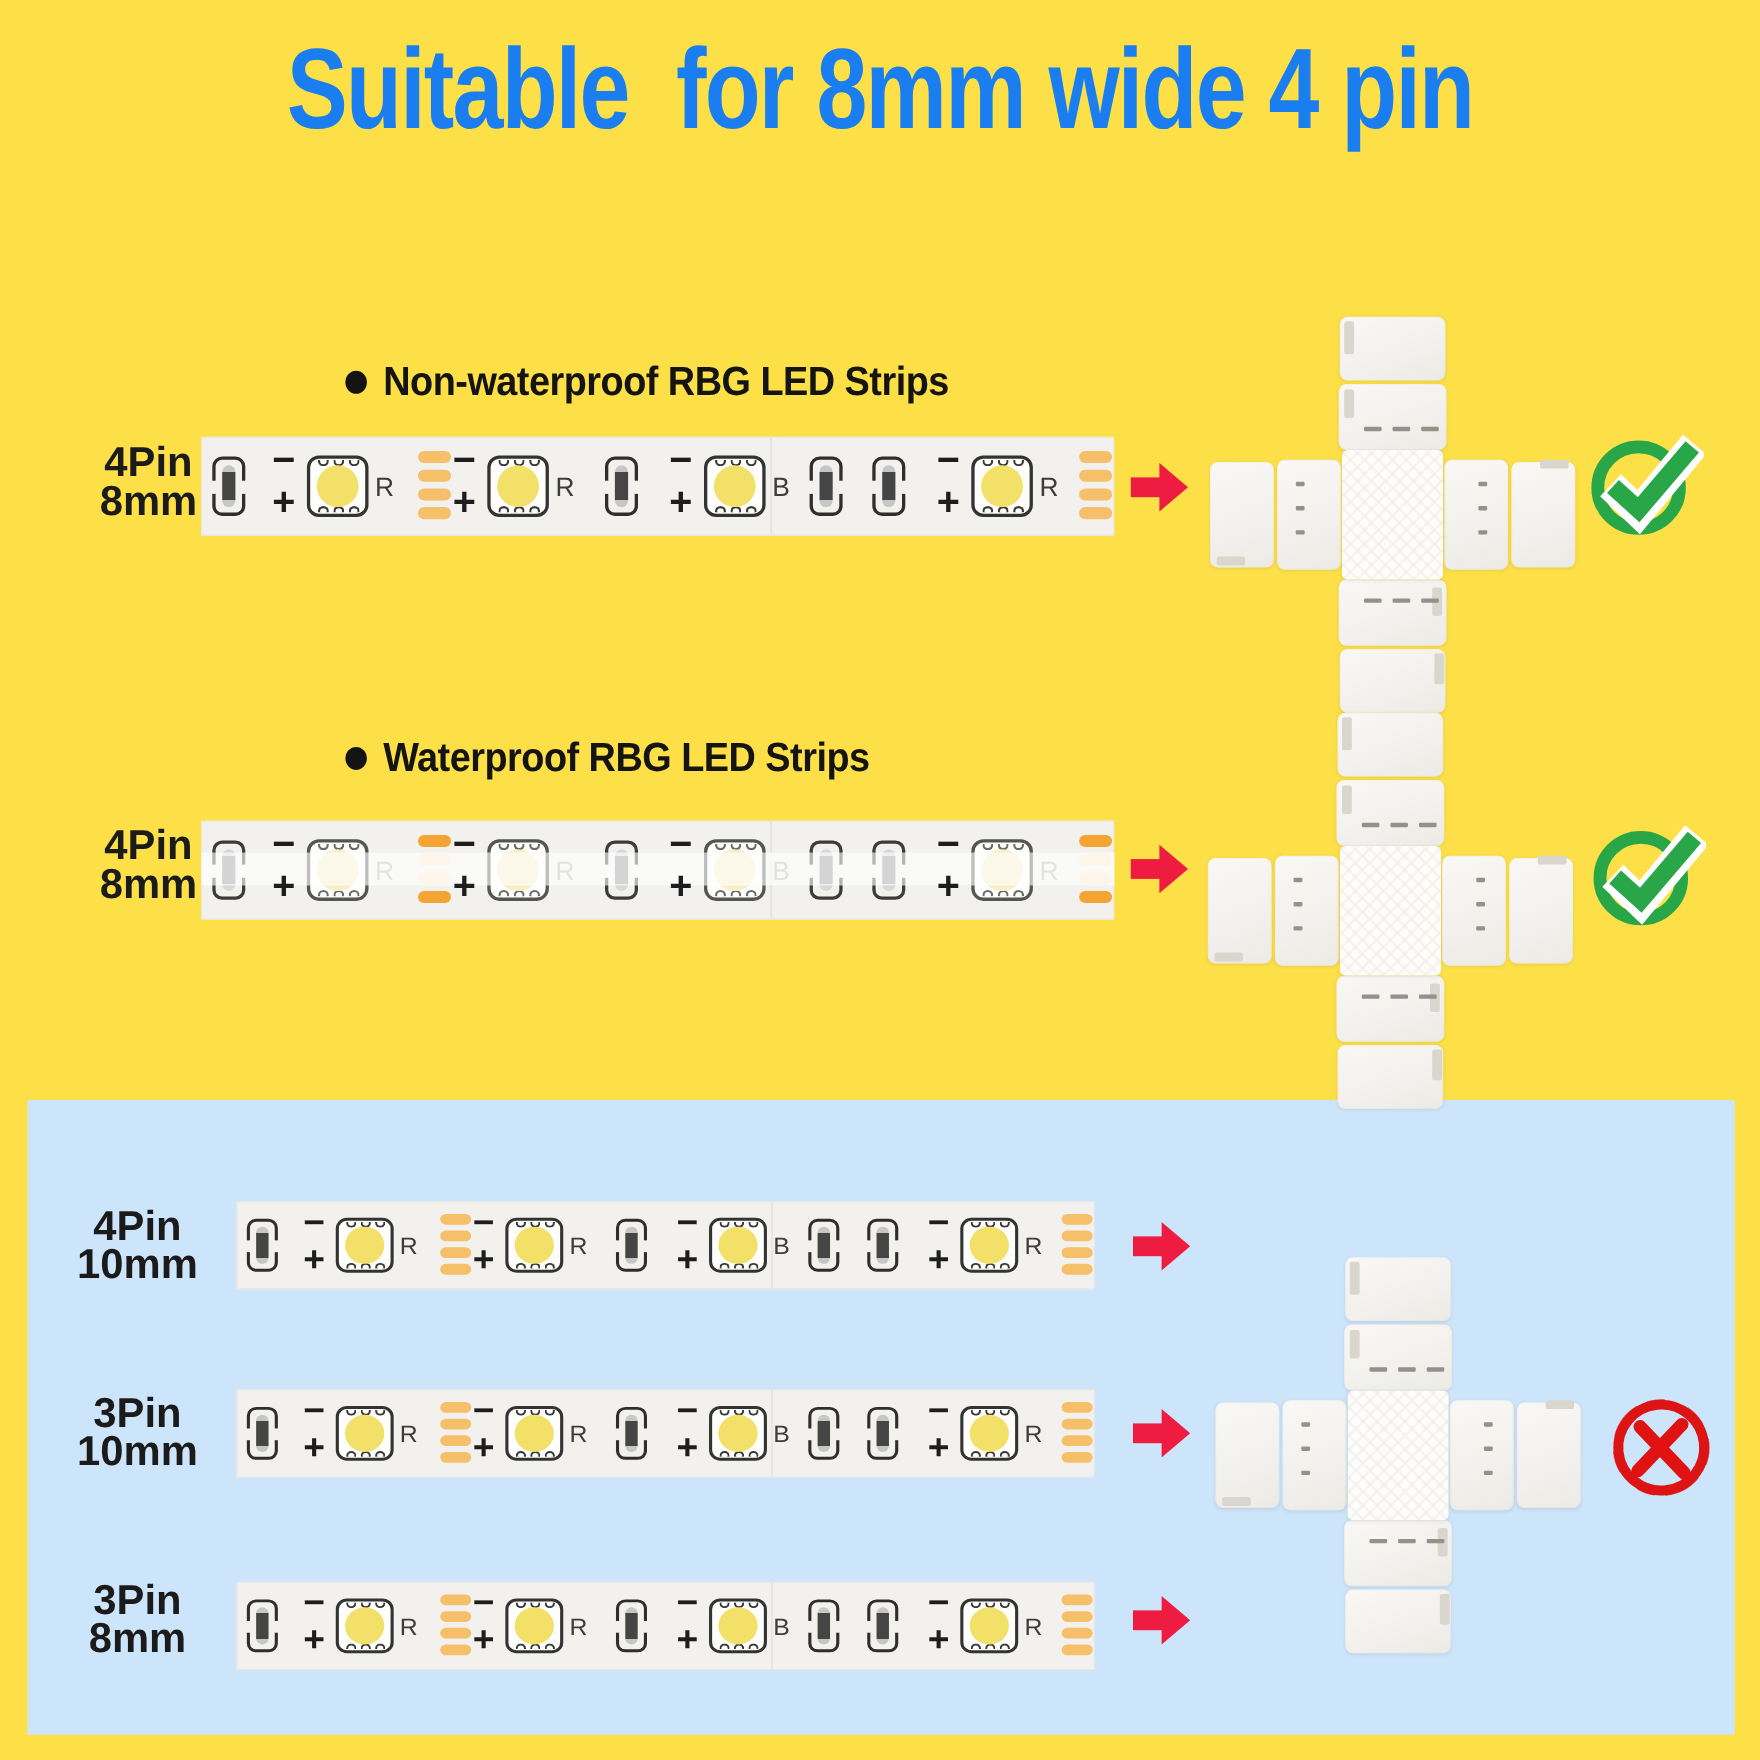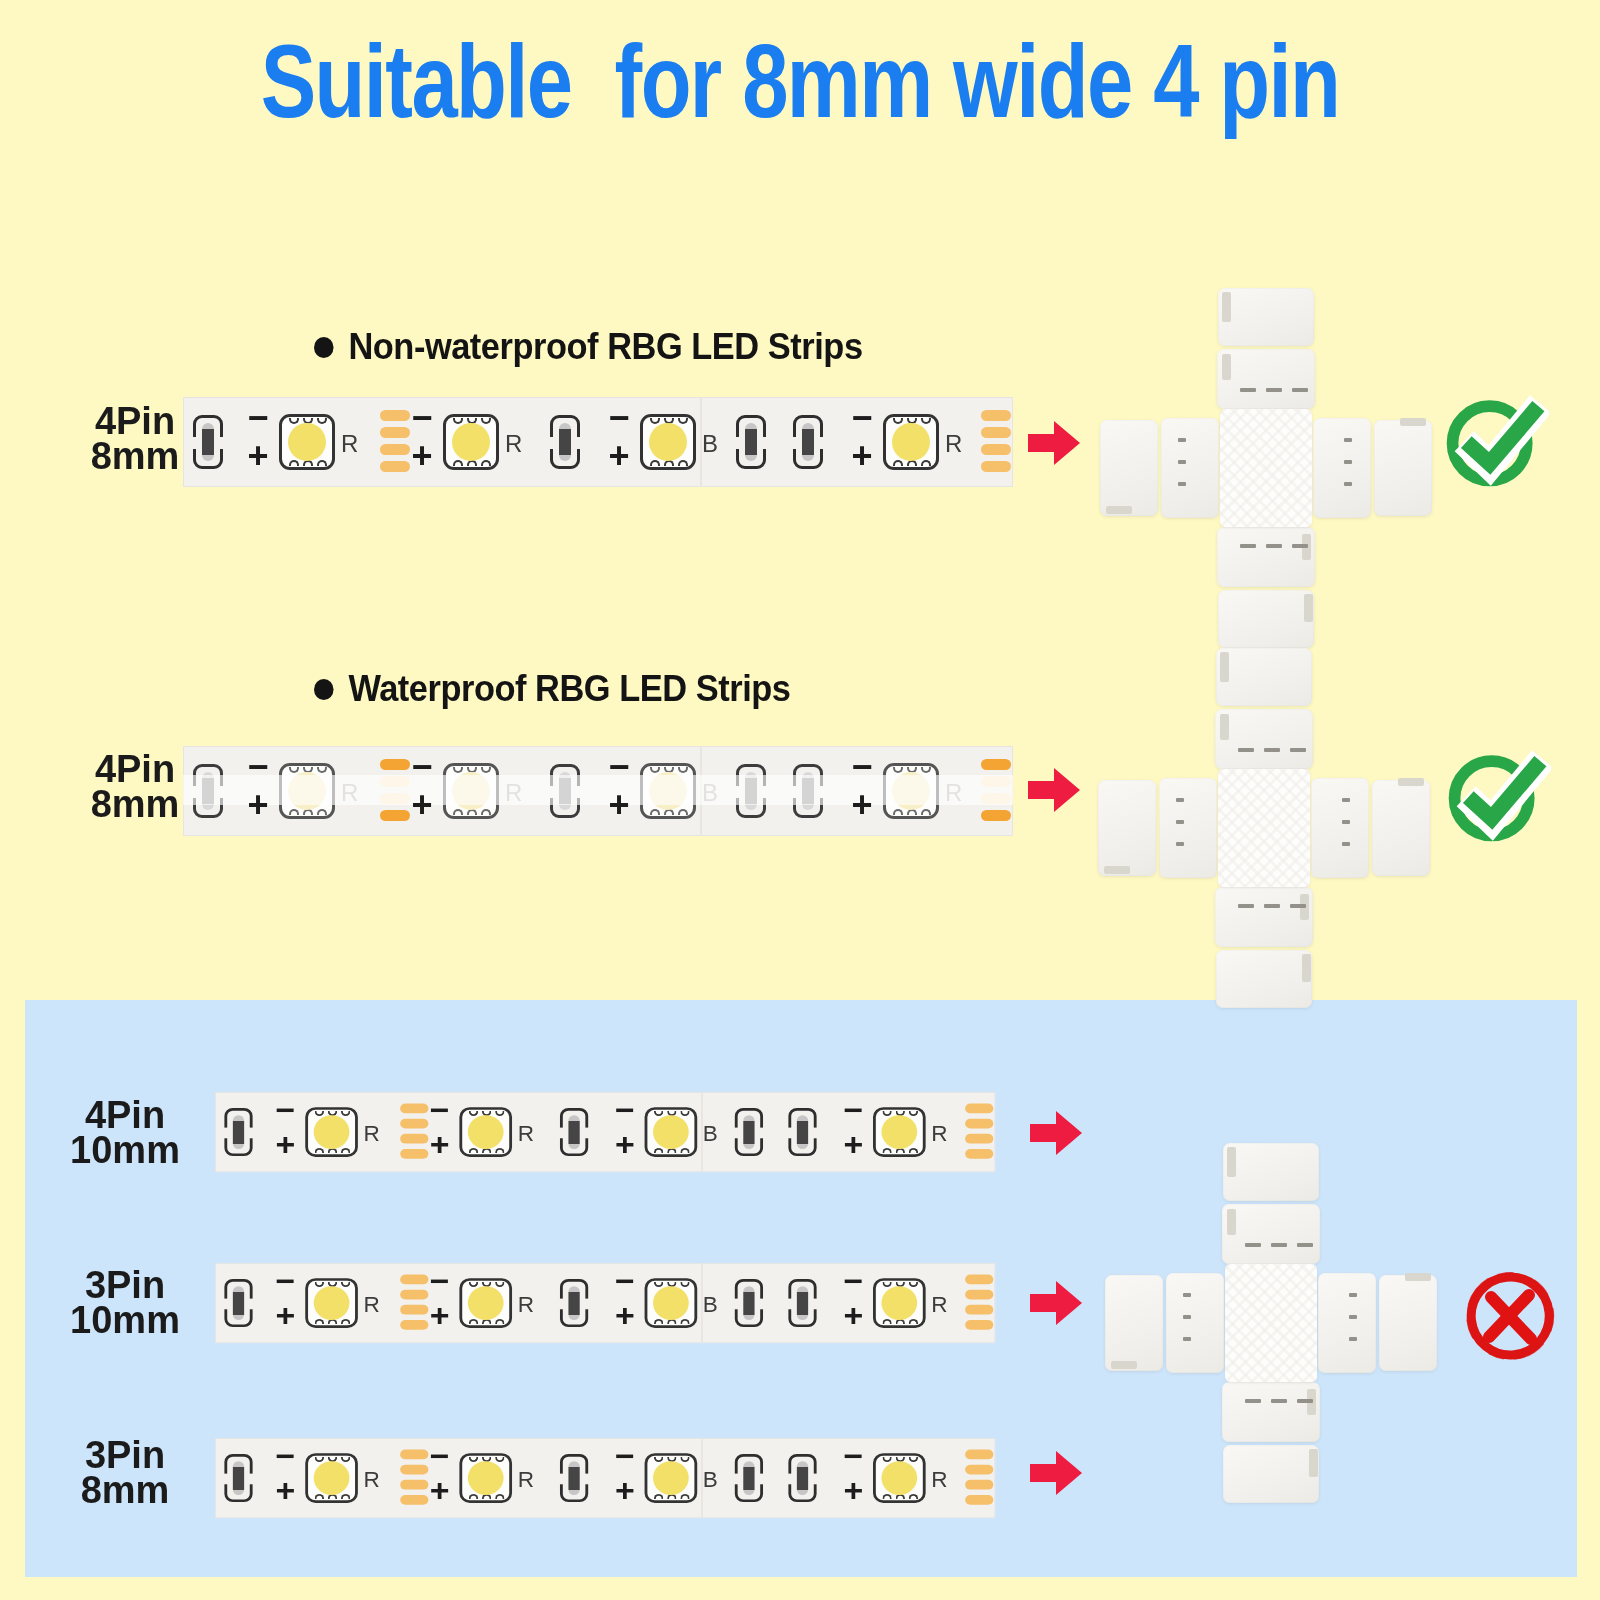--- a/index.html
+++ b/index.html
@@ -1,16 +1,16 @@
 <!DOCTYPE html>
 <html style="--title-blue: #1a7df0; --panel-blue: #cde5fb; --strip-bg: #f2f1ee; --pad-orange: #f6bf69; --pad-orange-dark: #f3a433; --pad-orange-pale: #fbe7c4; --led-yellow: #f3e069; --led-yellow-wp: #f8efc7; --arrow-red: #ee1c40; --check-green: #28a648; --cross-red: #dd1414; --ink: #151515;"><head>
 <meta charset="utf-8">
 <style>
   html,body{margin:0;padding:0;background:#fff;}
-  .page{position:relative;width:1600px;height:1600px;background:#fef9c3;overflow:hidden;
+  .page{position:relative;width:1600px;height:1600px;background:#fde047;overflow:hidden;
         font-family:"Liberation Sans",sans-serif;color:var(--ink,#151515);}
 
   
   .title{position:absolute;top:22px;left:0;width:1600px;margin:0;text-align:center;
          font-size:104px;font-weight:bold;letter-spacing:-2px;color:var(--title-blue,#1a7df0);
          transform:scaleX(0.80);transform-origin:center top;white-space:pre;}
 
   
   .sec-header{position:absolute;display:flex;align-items:center;gap:16px;
               font-size:37px;font-weight:bold;letter-spacing:-0.5px;color:#141414;

